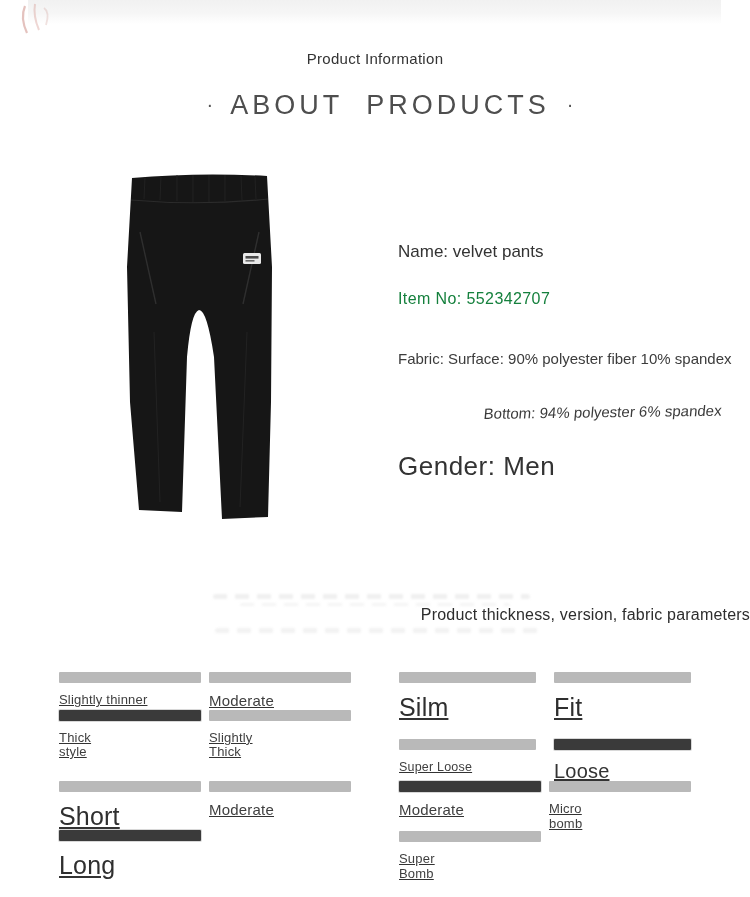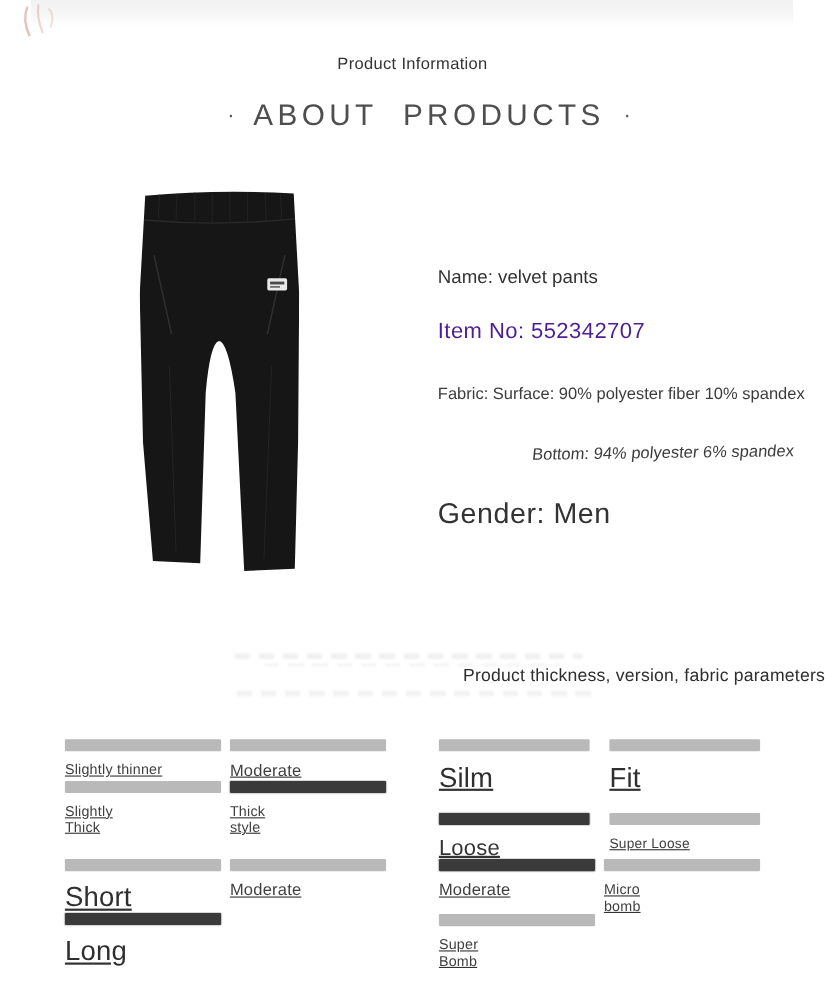--- a/index.html
+++ b/index.html
@@ -13,21 +13,21 @@
 
   
   .kicker{position:absolute;top:50px;left:0;width:100%;text-align:center;font-size:15px;color:#333;letter-spacing:.3px;}
   .title-row{position:absolute;top:90px;left:15px;width:100%;text-align:center;font-size:27px;font-weight:400;
     color:#4e4e4e;letter-spacing:4px;word-spacing:12px;}
   .title-dot{font-size:20px;color:#555;margin:0 17px;vertical-align:3px;letter-spacing:0;}
 
   
   .pants{position:absolute;left:127px;top:172px;width:145px;height:348px;}
   .info-name{position:absolute;left:398px;top:242px;font-size:17px;color:#333;}
-  .info-item{position:absolute;left:398px;top:290px;font-size:20px;color:#4c1d95;letter-spacing:.4px;}
+  .info-item{position:absolute;left:398px;top:290px;font-size:16px;color:#15803d;letter-spacing:.4px;}
   .info-fabric{position:absolute;left:398px;top:350px;font-size:15px;color:#3c3c3c;}
   .info-bottom{position:absolute;left:483px;top:405px;font-size:15px;color:#3c3c3c;
     transform:skewX(-6deg) rotate(-0.8deg);transform-origin:left bottom;}
   .info-gender{position:absolute;left:398px;top:451px;font-size:26px;color:#333;letter-spacing:.5px;}
 
   
   .param-heading{position:absolute;top:606px;left:0;width:100%;text-align:right;font-size:16px;color:#2d2d2d;letter-spacing:.2px;}
   .artifact{position:absolute;border-radius:3px;filter:blur(1px);
     background:repeating-linear-gradient(90deg,#dedede 0 14px,rgba(255,255,255,0) 14px 22px);}
   .a1{left:213px;top:594px;width:317px;height:5px;opacity:.45;}
@@ -105,46 +105,46 @@
 
   <div class="group g-r1l">
     <div class="opt">
       <div class="bar"></div>
       <div class="lbl xs">Slightly thinner</div>
     </div>
     <div class="opt">
       <div class="bar"></div>
       <div class="lbl sm nw">Moderate</div>
     </div>
+    <div class="opt selected">
+      <div class="bar"></div>
+      <div class="lbl xs narrow">Thick style</div>
+    </div>
     <div class="opt">
       <div class="bar"></div>
       <div class="lbl xs narrow">Slightly Thick</div>
-    </div>
-    <div class="opt selected">
-      <div class="bar"></div>
-      <div class="lbl xs narrow">Thick style</div>
     </div>
   </div>
 
   <div class="group g-r1r">
     <div class="opt">
       <div class="bar"></div>
       <div class="lbl lg nw">Silm</div>
     </div>
     <div class="opt">
       <div class="bar"></div>
       <div class="lbl lg nw">Fit</div>
     </div>
+    <div class="opt">
+      <div class="bar"></div>
+      <div class="lbl tiny nw">Super Loose</div>
+    </div>
     <div class="opt selected">
       <div class="bar"></div>
       <div class="lbl md nw">Loose</div>
-    </div>
-    <div class="opt">
-      <div class="bar"></div>
-      <div class="lbl tiny nw">Super Loose</div>
     </div>
   </div>
 
   <div class="group g-r2l">
     <div class="opt">
       <div class="bar"></div>
       <div class="lbl lg nw">Short</div>
     </div>
     <div class="opt">
       <div class="bar"></div>

